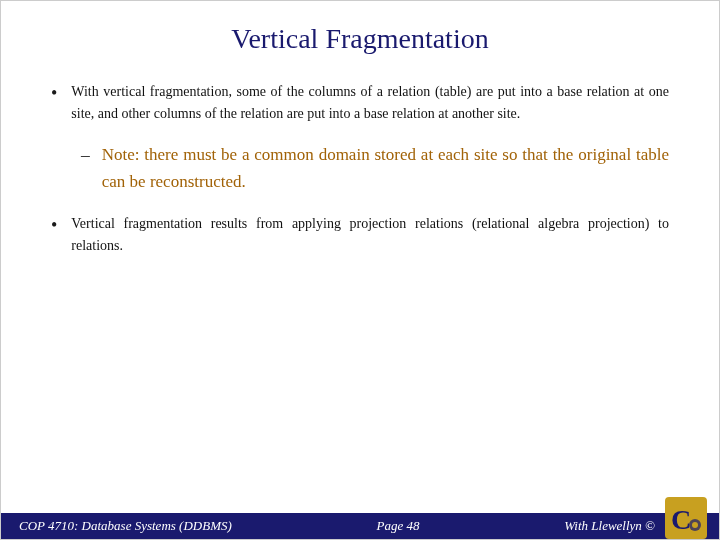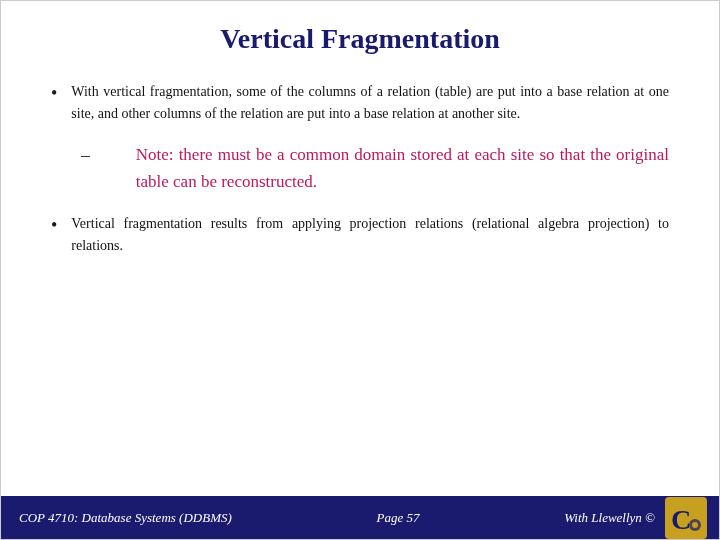--- a/index.html
+++ b/index.html
@@ -17,21 +17,21 @@
       height: 540px;
       background: #ffffff;
       display: flex;
       flex-direction: column;
       border: 1px solid #ccc;
     }
 
     .slide-title {
       text-align: center;
       font-size: 28px;
-      font-weight: bold;
+      font-weight: normal;
       color: #1a1a6e;
       padding: 22px 40px 16px 40px;
       border-bottom: none;
     }
 
     .slide-content {
       flex: 1;
       padding: 10px 50px 10px 50px;
       display: flex;
       flex-direction: column;
@@ -70,28 +70,27 @@
       font-size: 17.5px;
       margin-right: 12px;
       margin-top: 2px;
       flex-shrink: 0;
       color: #111;
     }
 
     .sub-text {
       font-size: 17px;
       line-height: 1.55;
-      color: #be185d;
+      color: #a16207;
       text-align: justify;
-      margin-left: 34px;
     }
 
     .slide-footer {
       background: #1a1a6e;
-      height: 43px;
+      height: 26px;
       display: flex;
       align-items: center;
       justify-content: space-between;
       padding: 0 18px;
       flex-shrink: 0;
       position: relative;
     }
 
     .footer-text {
       font-size: 13px;
@@ -134,21 +133,21 @@
 
     <div class="bullet-item">
       <span class="bullet-dot">•</span>
       <span class="bullet-text">Vertical fragmentation results from applying projection relations (relational algebra projection) to relations.</span>
     </div>
 
   </div>
 
   <div class="slide-footer">
     <span class="footer-text">COP 4710: Database Systems  (DDBMS)</span>
-    <span class="footer-text">Page 57</span>
+    <span class="footer-text">Page 48</span>
     <span class="footer-text" style="margin-right: 46px;">With Llewellyn ©</span>
 
     <div class="footer-logo">
       <svg viewBox="0 0 42 42" xmlns="http://www.w3.org/2000/svg">
         <rect width="42" height="42" fill="#c8a020" rx="4"></rect>
         <text x="6" y="32" font-size="28" font-weight="bold" font-family="serif" fill="#1a1a6e">C</text>
         <circle cx="30" cy="28" r="6" fill="#1a1a6e" opacity="0.7"></circle>
         <circle cx="30" cy="28" r="3" fill="#c8a020"></circle>
       </svg>
     </div>

